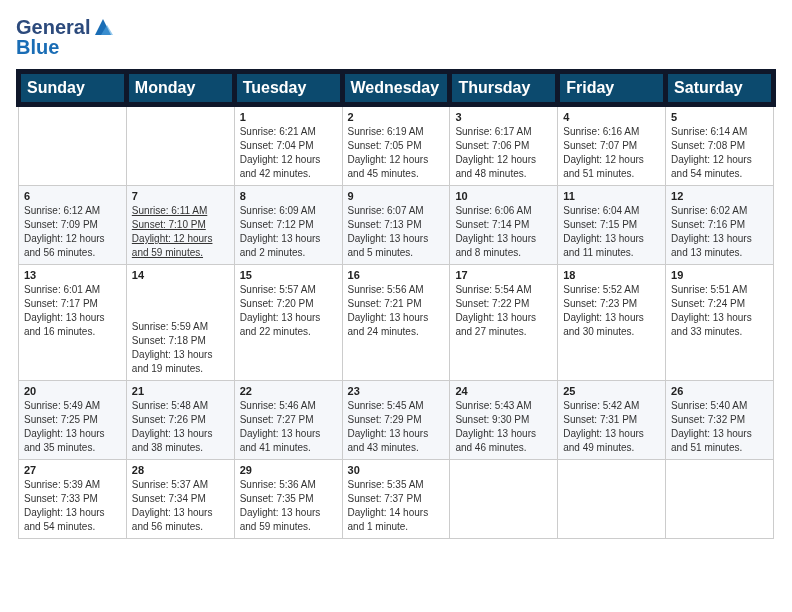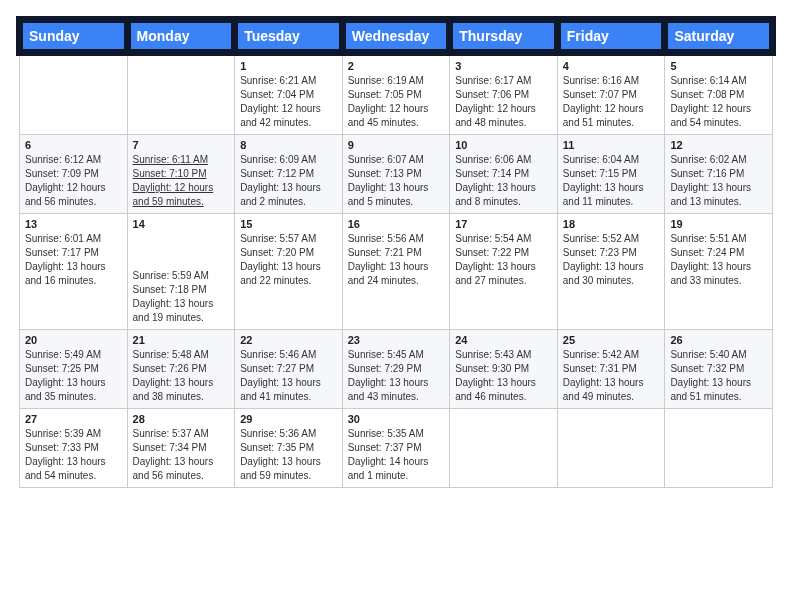--- a/index.html
+++ b/index.html
@@ -39,27 +39,27 @@
     .title-location {
       font-size: 13px;
       color: #444;
     }
     .calendar {
       width: 100%;
       border-collapse: collapse;
       font-size: 10.5px;
     }
     .calendar th {
-      background: #3b82f6;
+      background: #0c4a6e;
       color: #fff;
       text-align: left;
       padding: 5px 6px;
-      font-size: 14px;
+      font-size: 16px;
       font-weight: bold;
-      border: 7px solid #0f172a;
+      border: 5px solid #0f172a;
     }
     .calendar td {
       border: 1px solid #ccc;
       vertical-align: top;
       padding: 4px 5px;
       width: 107px;
       min-height: 70px;
       background: #fff;
     }
     .calendar tr:nth-child(even) td {
@@ -78,20 +78,36 @@
       line-height: 1.4;
     }
     .empty-cell {
       background: #fff !important;
     }
   </style>
 </head>
 <body>
 
 <div class="page">
+  <div class="header">
+    <div class="logo">
+    <div style="display:flex;align-items:center;line-height:1;">
+      <span style="color:#2c4a7c;font-size:20px;font-weight:bold;">General</span>
+      <svg width="22" height="22" viewBox="0 0 22 22" xmlns="http://www.w3.org/2000/svg" style="margin-left:2px;">
+        <polygon points="3,19 11,3 19,19" fill="#1a6db5"></polygon>
+        <polygon points="9,19 15,9 21,19" fill="#4fa3e0" opacity="0.6"></polygon>
+      </svg>
+    </div>
+    <span style="color:#1a6db5;font-size:20px;font-weight:bold;display:block;margin-top:-2px;">Blue</span>
+  </div>
+    <div class="title-block">
+      <div class="title-month"></div>
+      <div class="title-location"></div>
+    </div>
+  </div>
 
   <table class="calendar">
     <thead>
       <tr>
       <th>Sunday</th>
           <th>Monday</th>
           <th>Tuesday</th>
           <th>Wednesday</th>
           <th>Thursday</th>
           <th>Friday</th>

